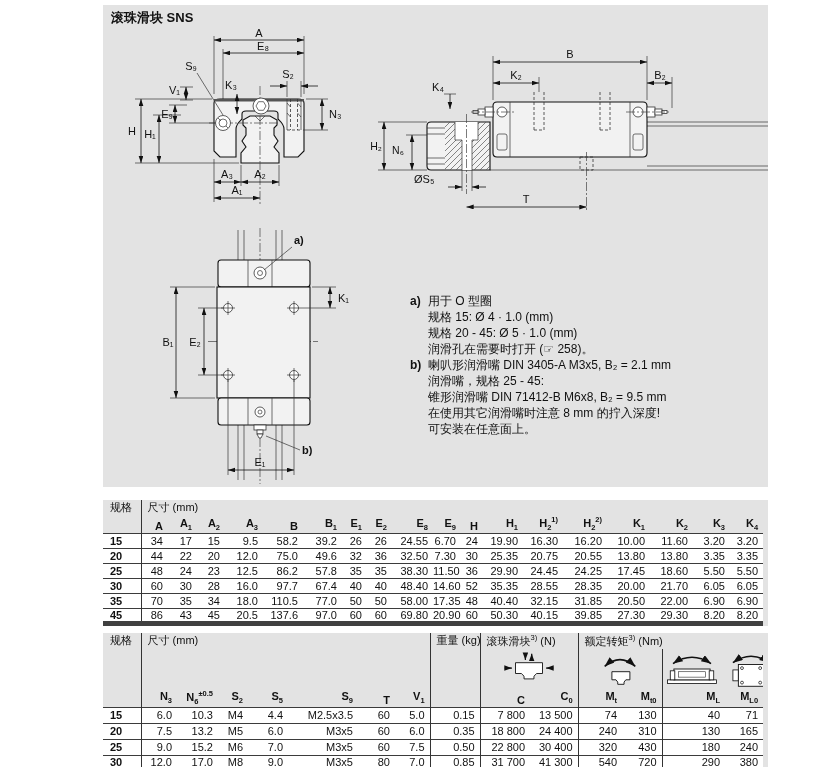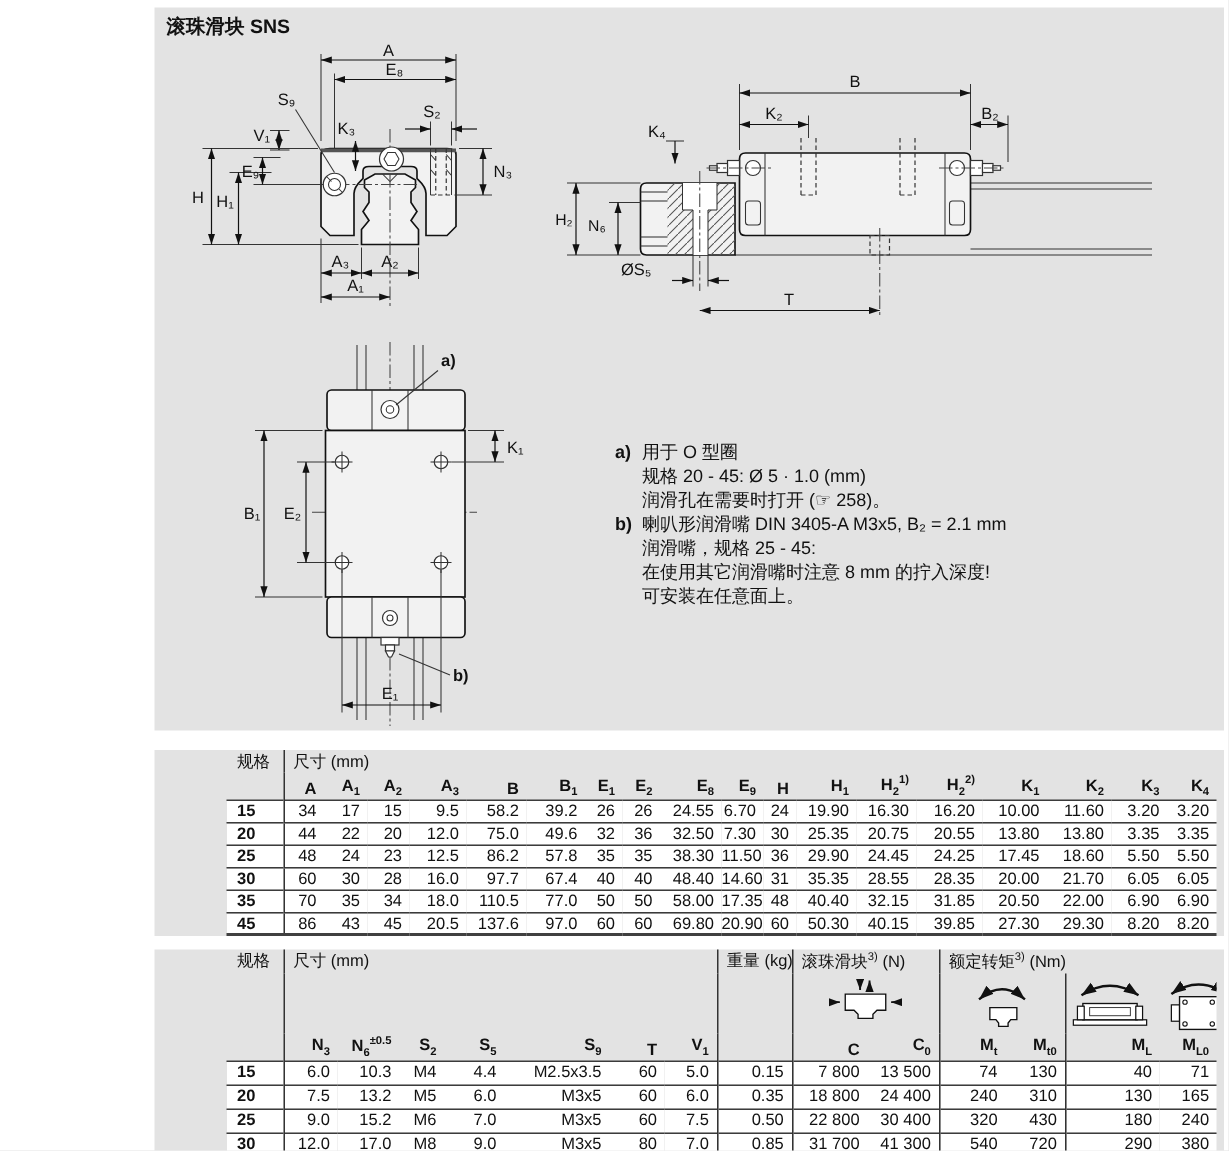--- a/index.html
+++ b/index.html
@@ -1,42 +1,42 @@
 <!DOCTYPE html>
 <html><head>
 <meta charset="utf-8">
 <style>
   html,body{margin:0;padding:0;}
   body{
     width:819px;height:767px;position:relative;background:#fff;
     font-family:"Liberation Sans","DejaVu Sans",sans-serif;color:#111;
     overflow:hidden;
   }
-  .block{position:absolute;background:#e3e3e3;padding-left:48px;}
+  .block{position:absolute;background:#e3e3e3;}
   #top-block{left:103px;top:5px;width:665px;height:482px;}
   #t1wrap{left:103px;top:500px;width:665px;background:#e3e3e3;}
   #t2wrap{left:103px;top:633px;width:665px;background:#e3e3e3;}
   #page-title{position:absolute;left:8px;top:4px;font-size:13px;font-weight:bold;}
   svg{position:absolute;overflow:visible;}
   #front-svg{left:20px;top:23px;}
   #side-svg{left:265px;top:37px;}
   #top-svg{left:57px;top:223px;}
   .dim{stroke:#111;stroke-width:0.8;fill:none;}
   .thin{stroke:#333;stroke-width:0.7;fill:none;}
   .out{stroke:#111;stroke-width:1.1;fill:#f2f2f2;}
   .wht{stroke:#333;stroke-width:0.8;fill:#fff;}
   .cl{stroke:#444;stroke-width:0.7;fill:none;stroke-dasharray:9 2 2 2;}
   .dsh{stroke:#333;stroke-width:0.8;fill:none;stroke-dasharray:3 2;}
   svg text{font-size:11px;fill:#111;}
   svg text.sm{font-size:10.5px;}
   svg text.b{font-weight:bold;}
   #notes{position:absolute;left:307px;top:288px;width:352px;font-size:12px;line-height:16px;}
   .note{display:grid;grid-template-columns:18px 1fr;}
   .note .mk{font-weight:bold;}
-  table{border-collapse:collapse;table-layout:fixed;width:660px;font-size:11px;border-bottom:2px solid #404040;}
+  table{border-collapse:collapse;table-layout:fixed;width:660px;font-size:11px;border-bottom:5px solid #404040;}
   td{padding:0 5px 0 0;text-align:right;white-space:nowrap;overflow:hidden;}
   thead td{background:#e3e3e3;}
   tbody td{background:#fff;border-top:1px solid #3b3b3b;}
   .toprow td{height:15px;}
   #t1 .letters td,#t2 .letters td{font-weight:bold;vertical-align:bottom;padding-bottom:1px;}
   #t1 .letters td{height:14px;}
   #t2 .letters td{height:16px;}
   #t2 .iconrow td{height:38px;text-align:center;vertical-align:middle;padding:0;}
   .sect{text-align:left;padding-left:6px;}
   .sizehead{text-align:left;padding-left:7px;vertical-align:top;border-right:1px solid #333;}
@@ -279,29 +279,31 @@
     <line class="thin" x1="132" y1="19" x2="104" y2="42"></line>
     <text class="b" x="142" y="226" text-anchor="start">b)</text>
     <line class="thin" x1="140" y1="222" x2="106" y2="208"></line>
   </svg>
 
   <div id="notes">
     <div class="note">
       <span class="mk">a)</span>
       <div>
         <div>用于 O 型圈</div>
+        <div>规格 15: Ø 4 · 1.0 (mm)</div>
         <div>规格 20 - 45: Ø 5 · 1.0 (mm)</div>
         <div>润滑孔在需要时打开 (☞ 258)。</div>
       </div>
     </div>
     <div class="note">
       <span class="mk">b)</span>
       <div>
         <div>喇叭形润滑嘴 DIN 3405-A M3x5, B₂ = 2.1 mm</div>
         <div>润滑嘴，规格 25 - 45:</div>
+        <div>锥形润滑嘴 DIN 71412-B M6x8, B₂ = 9.5 mm</div>
         <div>在使用其它润滑嘴时注意 8 mm 的拧入深度!</div>
         <div>可安装在任意面上。</div>
       </div>
     </div>
   </div>
 </div>
 
 <div class="block" id="t1wrap">
   <table id="t1">
     <colgroup>
@@ -420,21 +422,21 @@
           <td>60</td>
           <td>30</td>
           <td>28</td>
           <td>16.0</td>
           <td>97.7</td>
           <td>67.4</td>
           <td>40</td>
           <td>40</td>
           <td>48.40</td>
           <td>14.60</td>
-          <td>31</td>
+          <td>52</td>
           <td>35.35</td>
           <td>28.55</td>
           <td>28.35</td>
           <td>20.00</td>
           <td>21.70</td>
           <td>6.05</td>
           <td>6.05</td>
         </tr>
         <tr>
           <td class="size">35</td>

